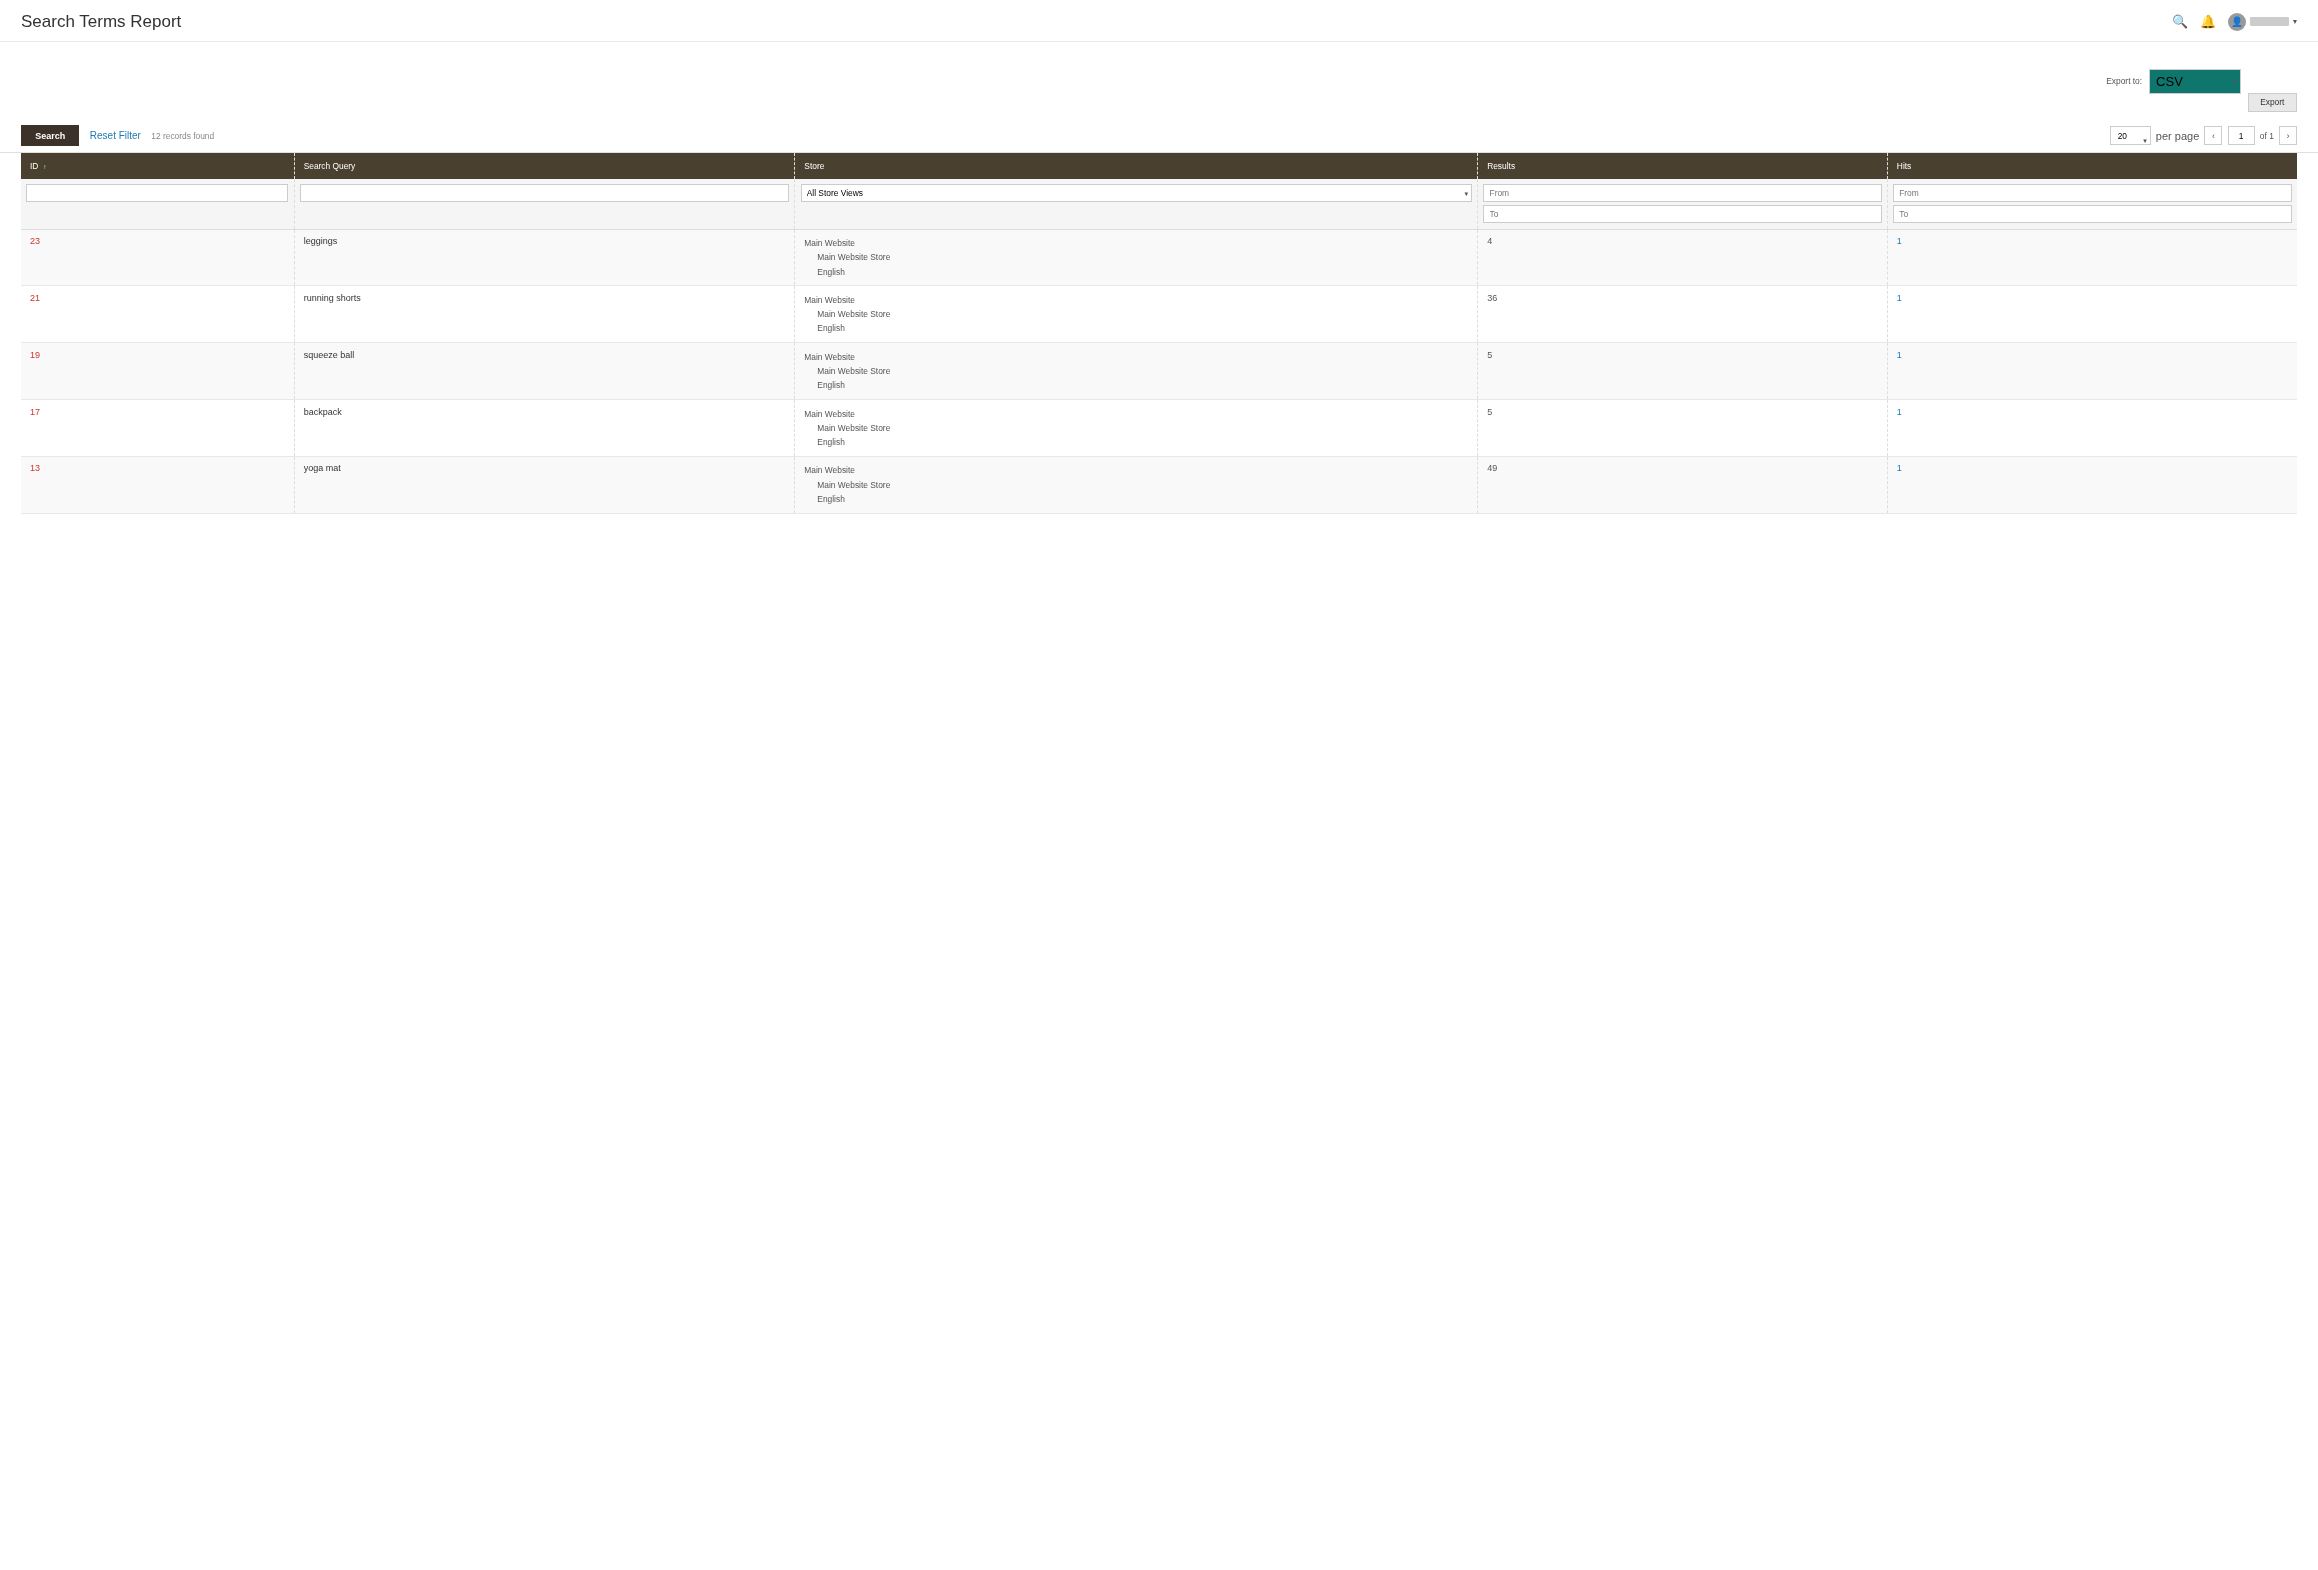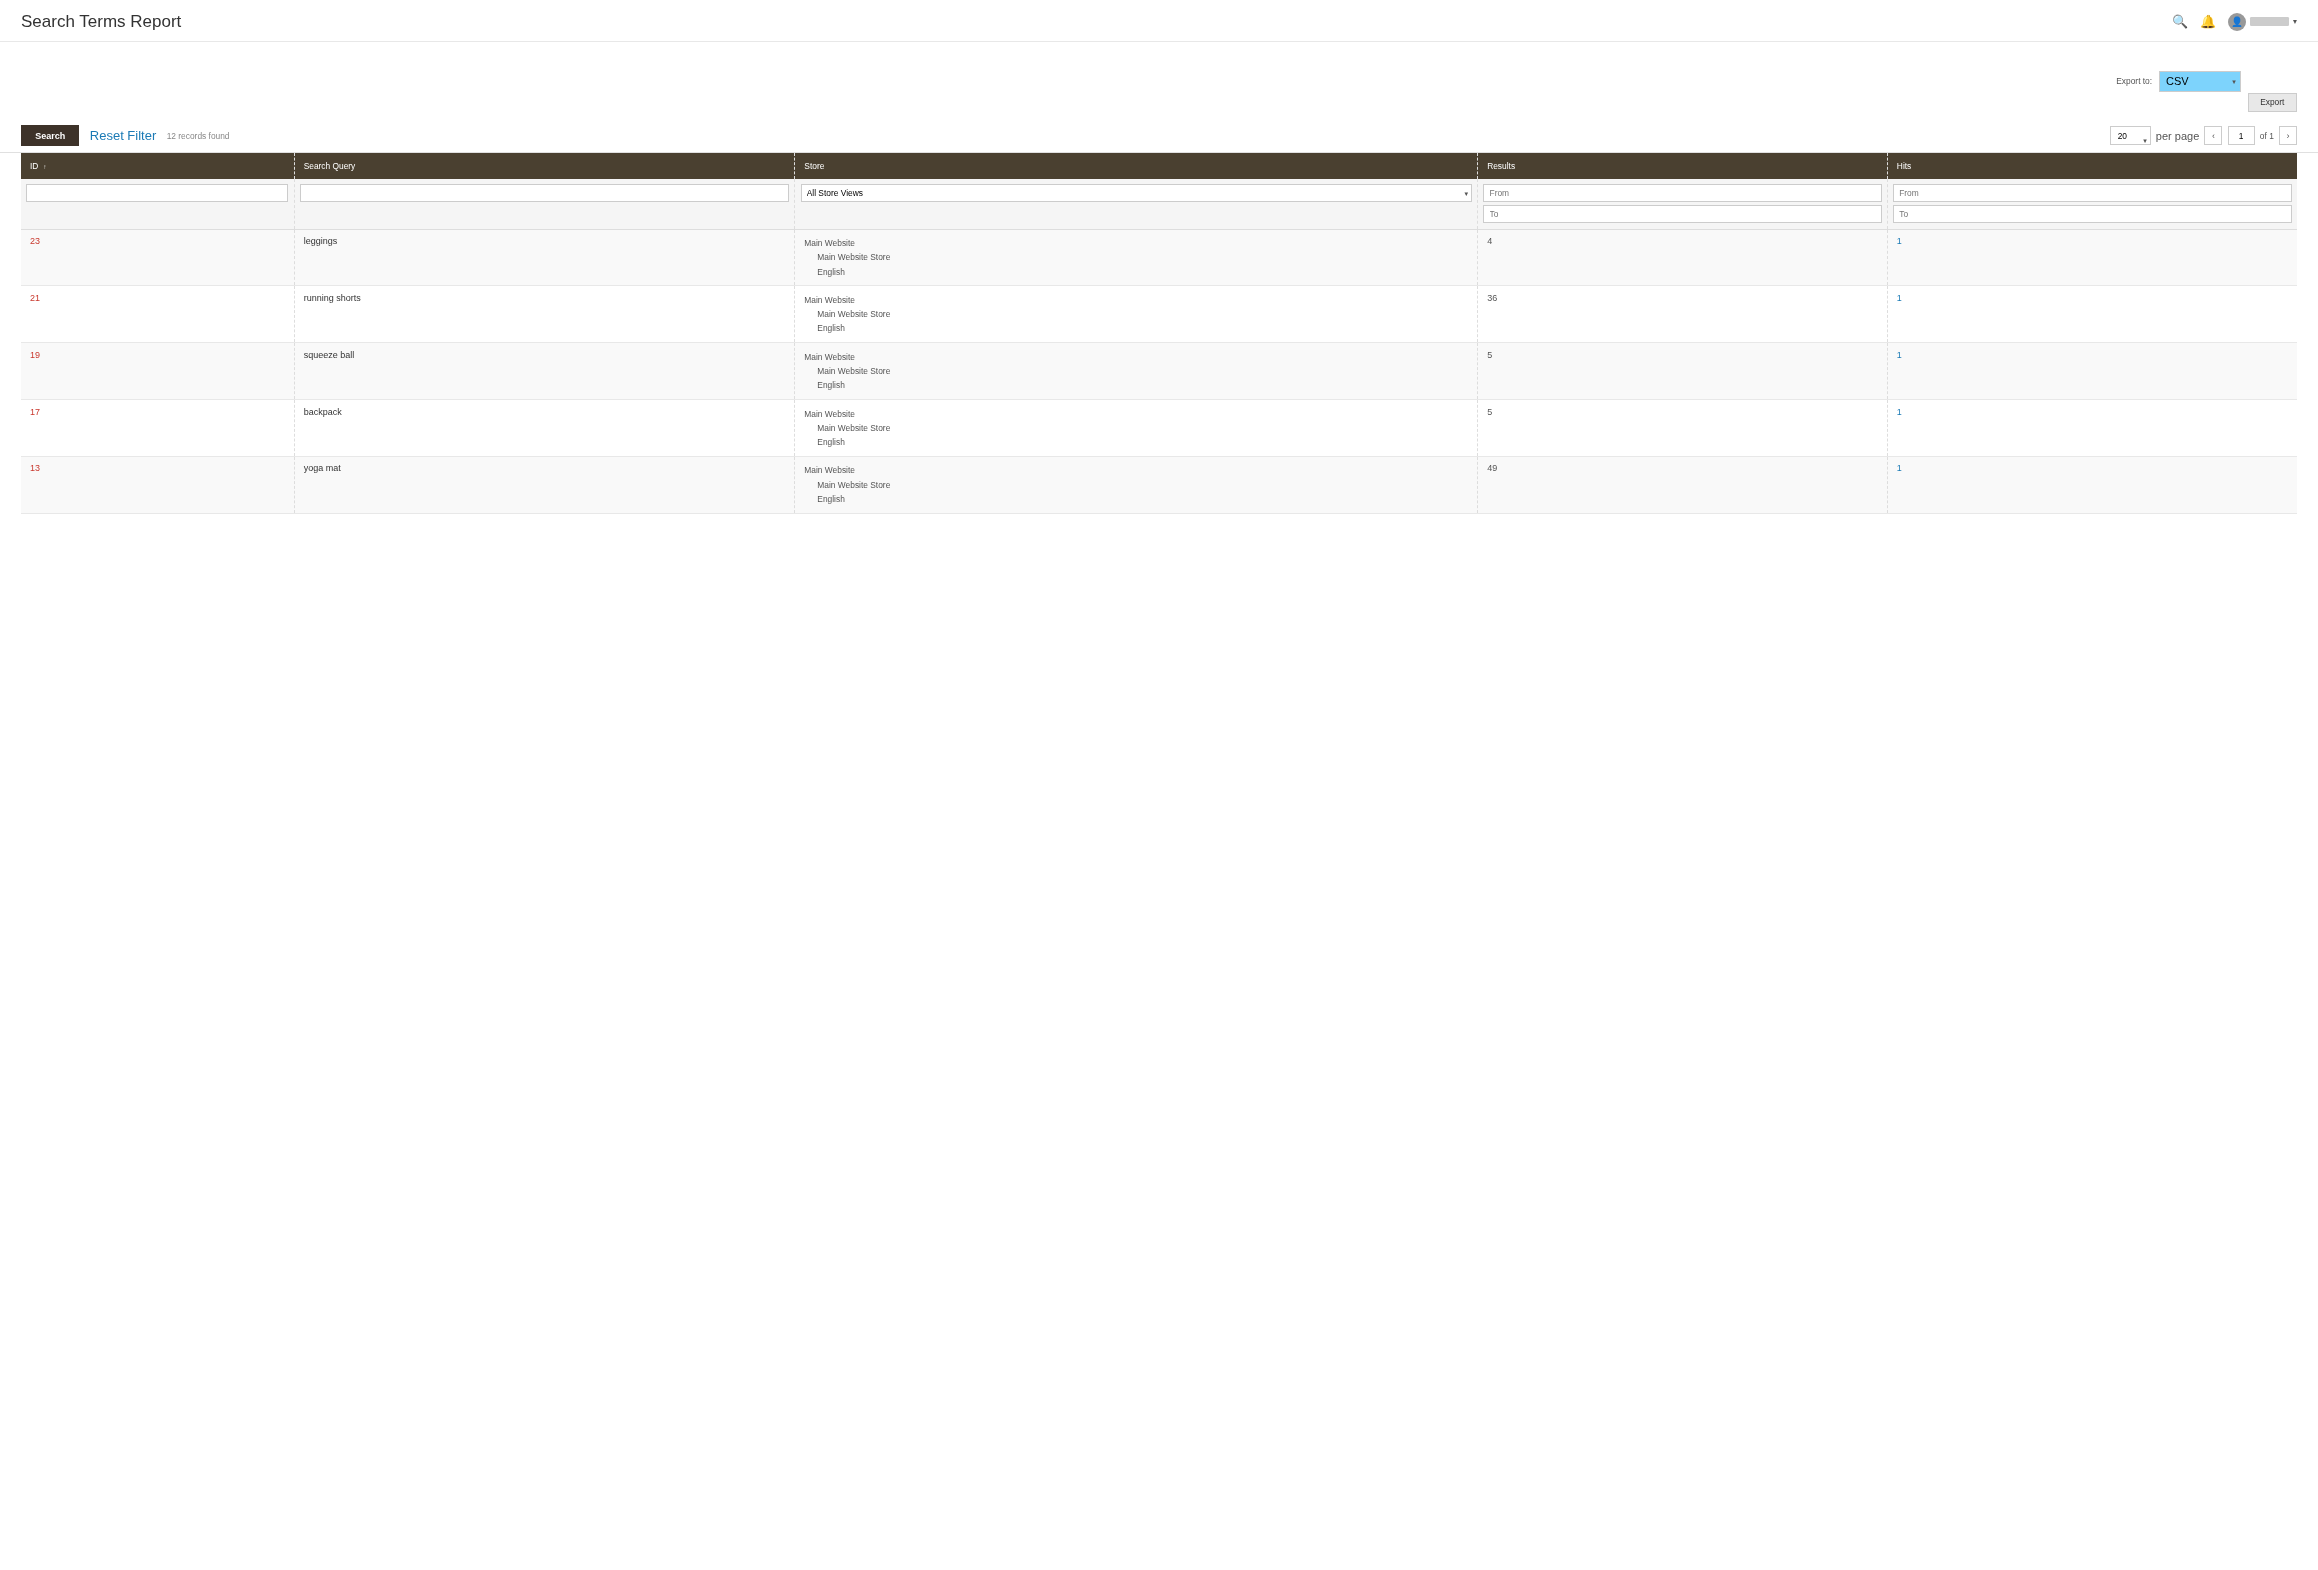--- a/index.html
+++ b/index.html
@@ -85,22 +85,22 @@
     }
     .export-select-wrapper {
       position: relative;
       display: inline-flex;
       align-items: center;
     }
     .export-select {
       appearance: none;
       border: 0.6px solid #ccc;
       padding: 3.9px 21px 3.9px 6.5px;
-      font-size: 11px;
-      background: #7dd3fc;
+      font-size: 13px;
+      background: #0f766e;
       cursor: pointer;
       min-width: 58px;
     }
     .export-chevron {
       position: absolute;
       right: 5.2px;
       pointer-events: none;
       font-size: 7.1px;
       color: #555;
     }
@@ -131,21 +131,21 @@
       background: #3d3229;
       color: #fff;
       border: none;
       padding: 5.2px 14.2px;
       font-size: 9px;
       font-weight: 600;
       cursor: pointer;
     }
     .reset-link {
       color: #1b7ab5;
-      font-size: 13px;
+      font-size: 10px;
       cursor: pointer;
       text-decoration: none;
     }
     .records-found {
       color: #888;
       font-size: 8.4px;
     }
     .pagination-wrapper {
       display: flex;
       align-items: center;

